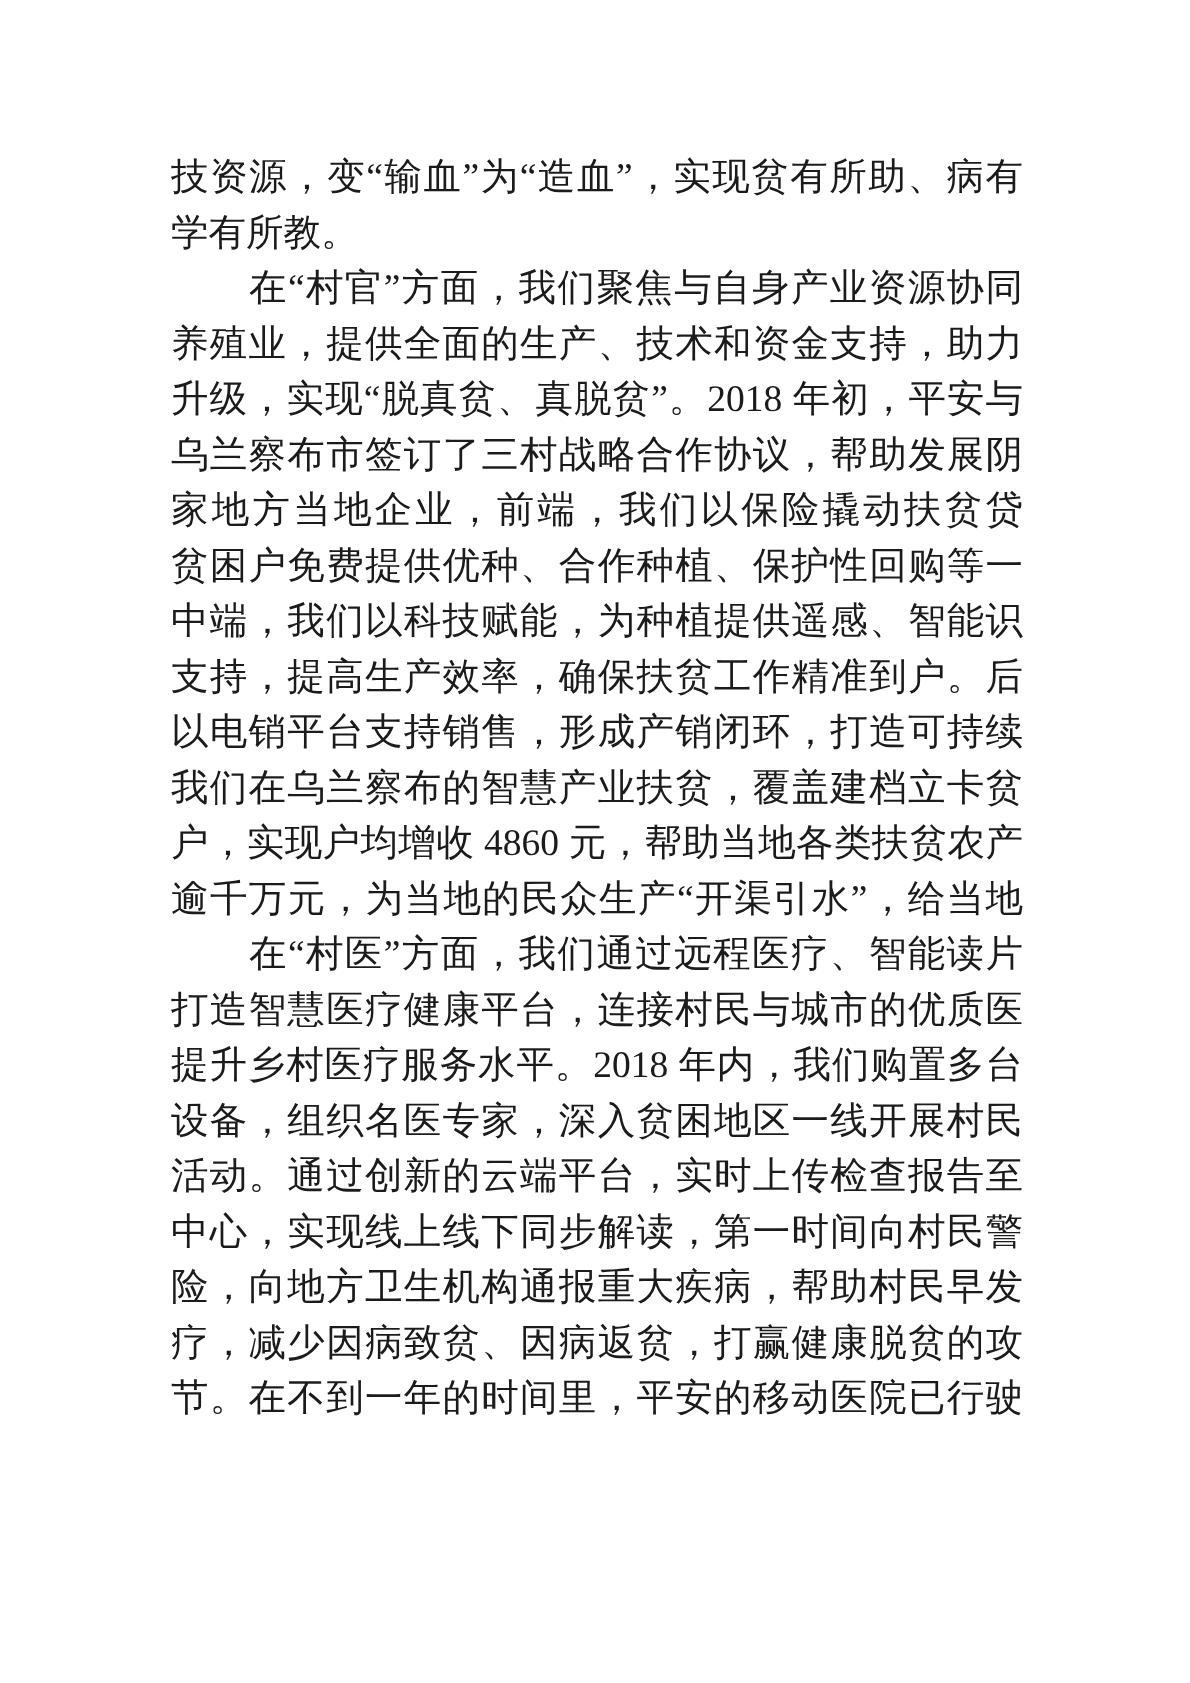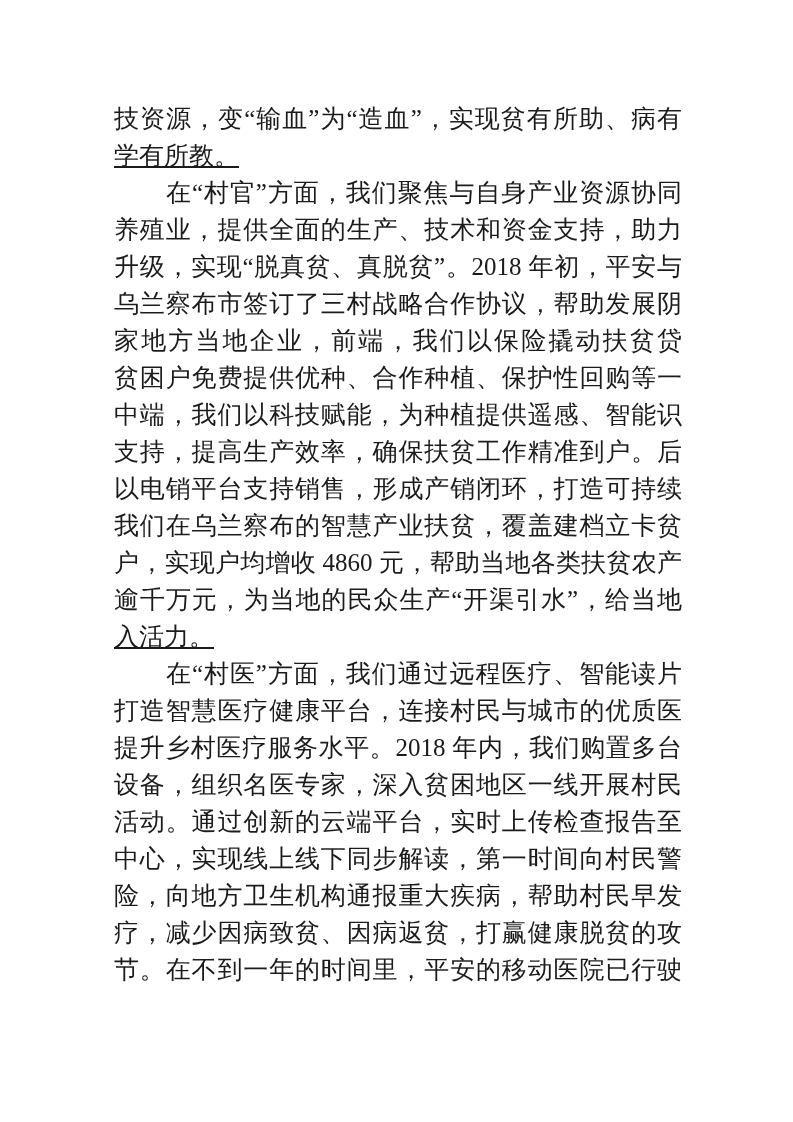--- a/index.html
+++ b/index.html
@@ -38,21 +38,20 @@
     text-align-last: justify;
     text-justify: inter-character;
     overflow: hidden;
   }
   .line.indent {
     text-indent: 52px;
   }
   .line.short-last {
     text-align: right;
     text-align-last: left;
-    text-decoration: underline;
   }
 </style>
 </head>
 <body>
 
 <div class="page">
   <div class="text-block" id="text-block">
       <div class="paragraph">
         <div class="line">技资源，变“输血”为“造血”，实现贫有所助、病有所医、</div>
         <div class="line short-last">学有所教。</div>
@@ -63,21 +62,20 @@
         <div class="line">升级，实现“脱真贫、真脱贫”。2018 年初，平安与内蒙古</div>
         <div class="line">乌兰察布市签订了三村战略合作协议，帮助发展阴山优麦这</div>
         <div class="line">家地方当地企业，前端，我们以保险撬动扶贫贷款，为当地</div>
         <div class="line">贫困户免费提供优种、合作种植、保护性回购等一条龙服务，</div>
         <div class="line">中端，我们以科技赋能，为种植提供遥感、智能识别等技术</div>
         <div class="line">支持，提高生产效率，确保扶贫工作精准到户。后端，我们</div>
         <div class="line">以电销平台支持销售，形成产销闭环，打造可持续扶贫模式。</div>
         <div class="line">我们在乌兰察布的智慧产业扶贫，覆盖建档立卡贫困户 1087</div>
         <div class="line">户，实现户均增收 4860 元，帮助当地各类扶贫农产品销售</div>
         <div class="line">逾千万元，为当地的民众生产“开渠引水”，给当地经济注</div>
-        <div class="line short-last">入活力。</div>
       </div>
       <div class="paragraph">
         <div class="line indent">在“村医”方面，我们通过远程医疗、智能读片等技术，</div>
         <div class="line">打造智慧医疗健康平台，连接村民与城市的优质医疗资源，</div>
         <div class="line">提升乡村医疗服务水平。2018 年内，我们购置多台移动医院</div>
         <div class="line">设备，组织名医专家，深入贫困地区一线开展村民体检义诊</div>
         <div class="line">活动。通过创新的云端平台，实时上传检查报告至后方数据</div>
         <div class="line">中心，实现线上线下同步解读，第一时间向村民警示疾病风</div>
         <div class="line">险，向地方卫生机构通报重大疾病，帮助村民早发现、早治</div>
         <div class="line">疗，减少因病致贫、因病返贫，打赢健康脱贫的攻坚关键环</div>

